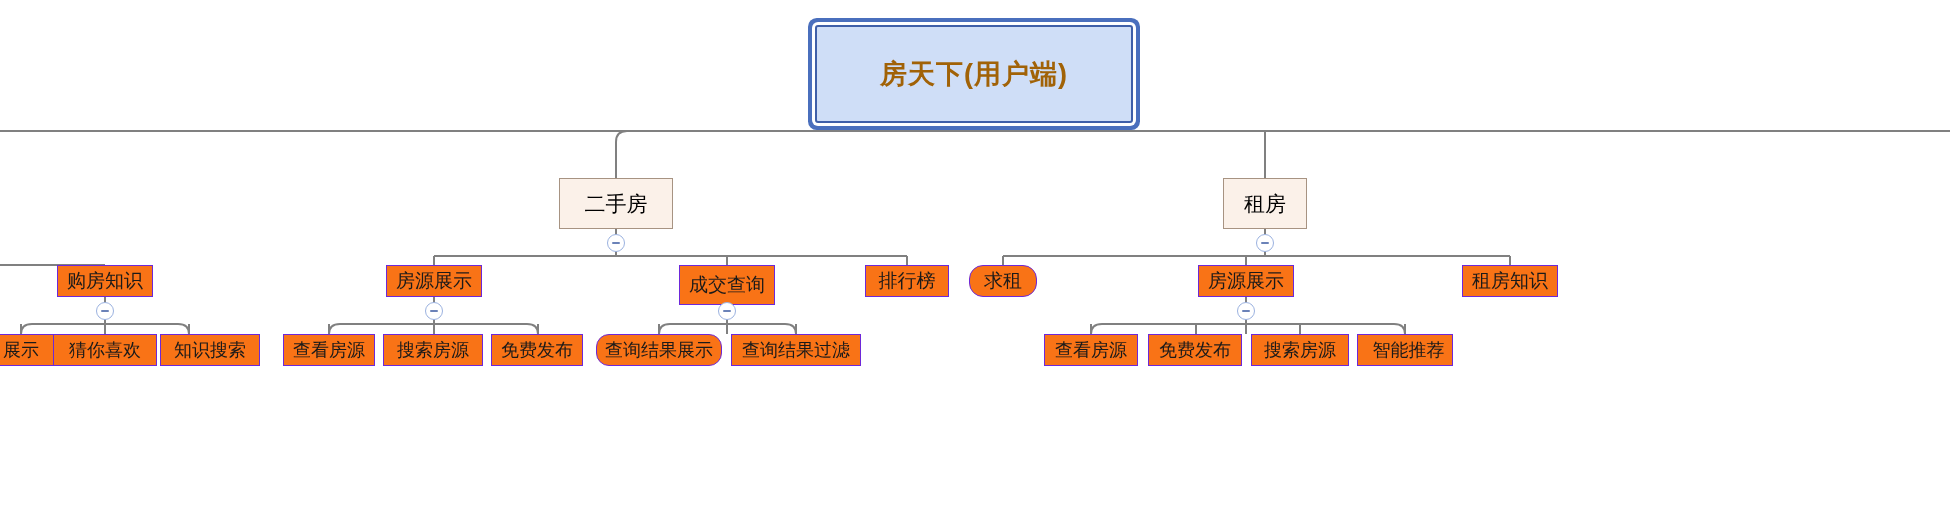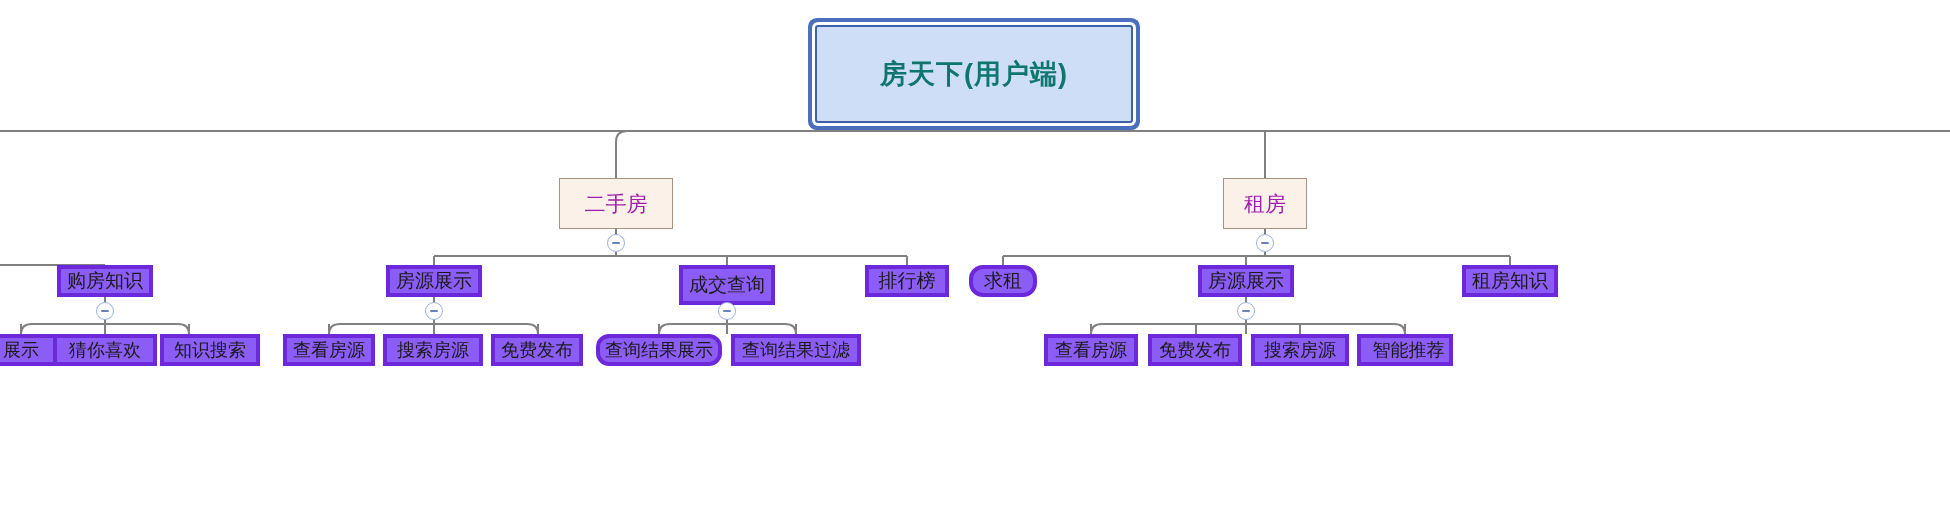--- a/index.html
+++ b/index.html
@@ -39,35 +39,35 @@
 
   
   .node.root {
     background: #cfdef7;
     border: 2px solid #3f5fa8;
     border-radius: 3px;
     box-shadow: 0 0 0 3px #ffffff, 0 0 0 7px #4a6fbd;
     font-size: 27px;
     font-weight: bold;
     letter-spacing: 1px;
-    color: #0f766e;
+    color: #a16207;
   }
 
   
   .node.l2 {
     background: #fbf1e9;
     border: 1px solid #a79382;
     font-size: 21px;
-    color: #a21caf;
+    color: #000000;
   }
 
   
   .node.l3, .node.leaf {
-    background: #8b5cf6;
-    border: 4px solid #6d28d9;
+    background: #f97316;
+    border: 1px solid #6d28d9;
     font-size: 19px;
     color: #1a1a1a;
   }
   .node.leaf { font-size: 18px; }
 
   
   .toggle {
     position: absolute;
     width: 18px;
     height: 18px;

